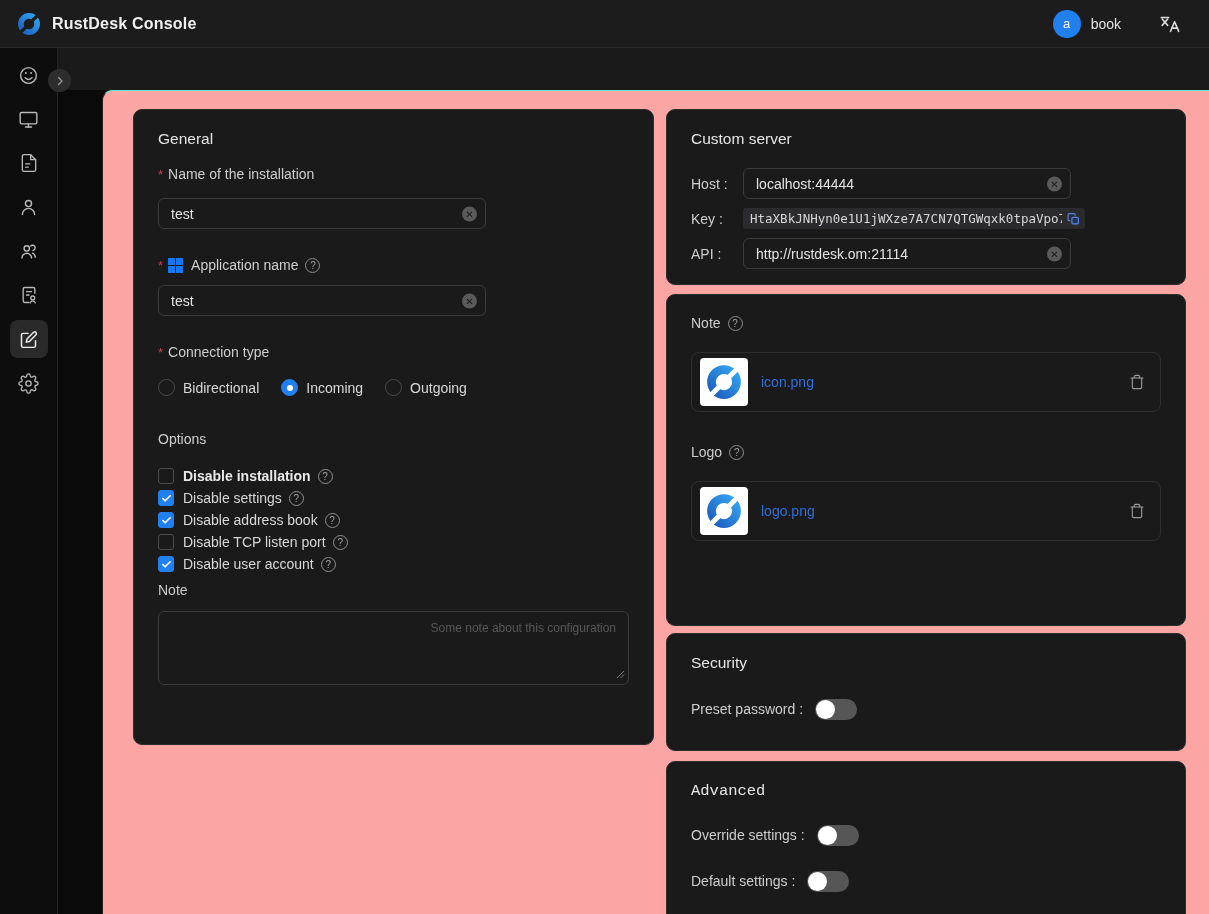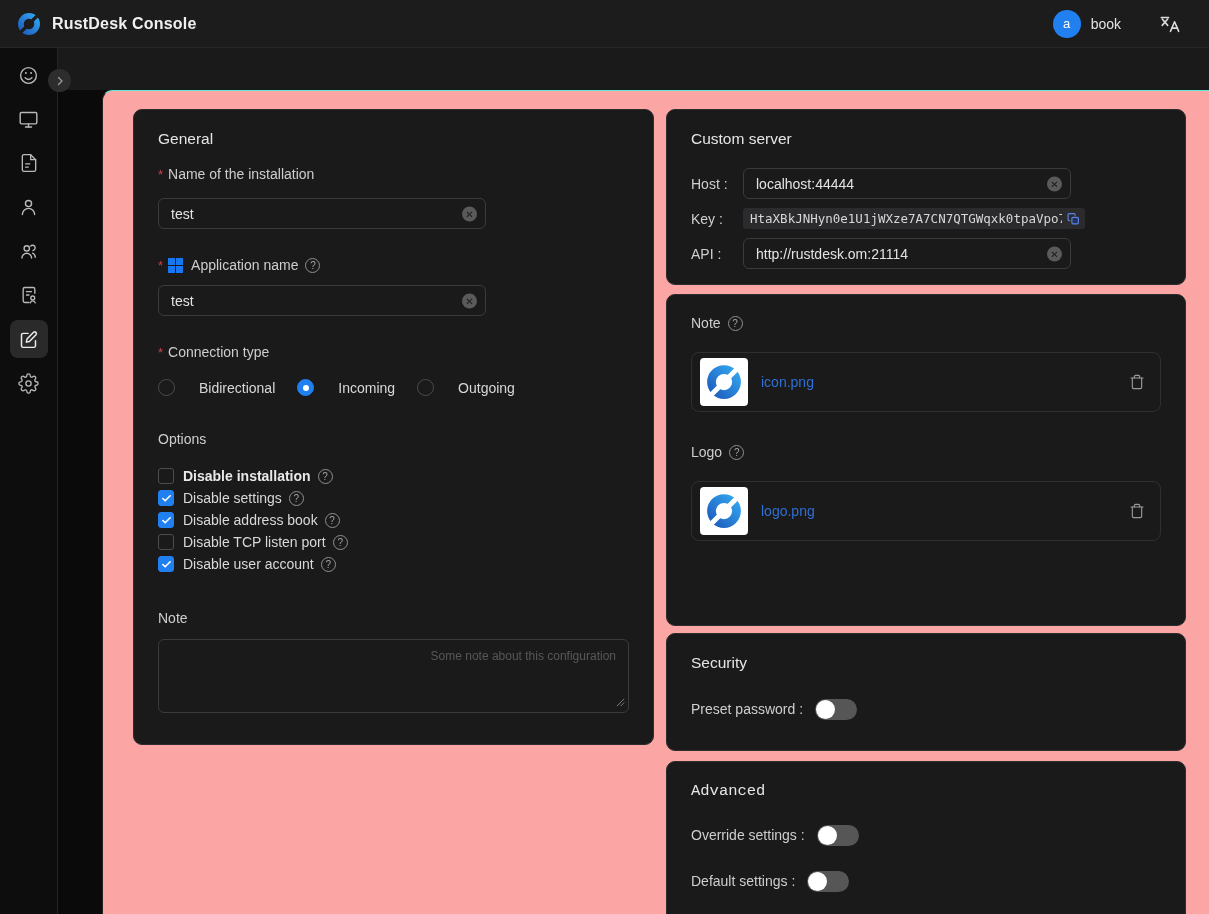--- a/index.html
+++ b/index.html
@@ -66,21 +66,21 @@
   .cb-box { width:16px; height:16px; border:1.5px solid #4c4c4c; border-radius:3px; margin-right:9px;
             display:flex; align-items:center; justify-content:center; flex:0 0 auto; cursor:pointer; }
   .cb-row.checked .cb-box { background:#2080f0; border-color:#2080f0; }
   .cb-box svg { display:none; }
   .cb-row.checked .cb-box svg { display:block; }
   .cb-label { font-size:14px; color:#d8d8d8; display:flex; align-items:center; }
   .cb-label.bold { font-weight:bold; color:#e9e9e9; }
 
   
   .radio-row { display:flex; align-items:center; gap:22px; }
-  .radio-item { display:flex; align-items:center; gap:24px; cursor:pointer; }
+  .radio-item { display:flex; align-items:center; gap:8px; cursor:pointer; }
   .radio-dot { width:17px; height:17px; border-radius:50%; border:1.5px solid #4c4c4c;
                display:flex; align-items:center; justify-content:center; flex:0 0 auto; }
   .radio-item.selected .radio-dot { background:#2080f0; border-color:#2080f0; }
   .radio-dot i { width:6px; height:6px; border-radius:50%; background:#fff; display:none; }
   .radio-item.selected .radio-dot i { display:block; }
   .radio-label { font-size:14px; color:#d8d8d8; }
 
   
   .switch { width:42px; height:21px; border-radius:11px; background:#565656; position:relative;
             cursor:pointer; flex:0 0 auto; }
@@ -282,21 +282,21 @@
           <span class="radio-label">Incoming</span>
         </div>
         <div class="radio-item">
           <span class="radio-dot"></span>
           <span class="radio-label">Outgoing</span>
         </div>
       </div>
 
       <div class="f-label" style="margin-bottom:21px;">Options</div>
 
-      <div style="margin-bottom:38px;">
+      <div style="margin-bottom:10px;">
         <div class="cb-row">
           <span class="cb-box"></span>
           <span class="cb-label bold">Disable installation</span>
           <span class="qmark">?</span>
         </div>
         <div class="cb-row checked">
           <span class="cb-box">
               <svg width="11" height="11" viewBox="0 0 24 24" fill="none" stroke="#fff" stroke-width="3.5" stroke-linecap="round" stroke-linejoin="round">
                 <polyline points="20 6 9 17 4 12"></polyline>
               </svg>

